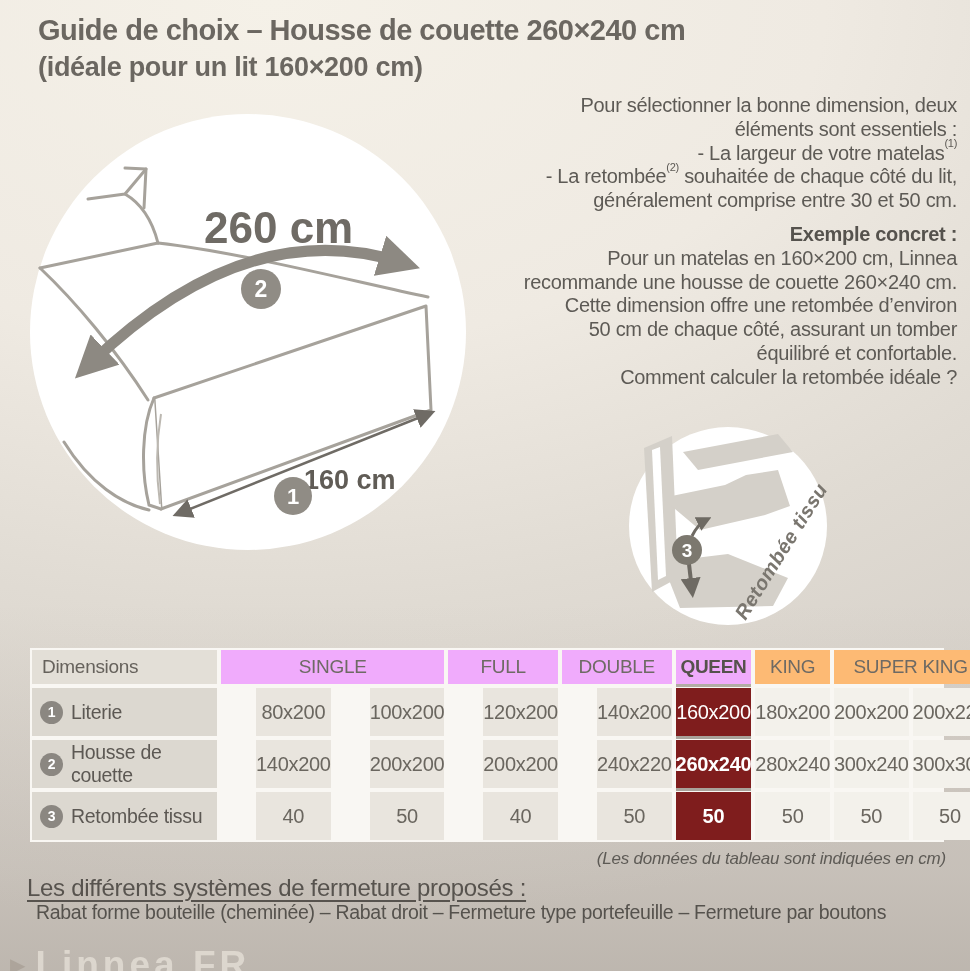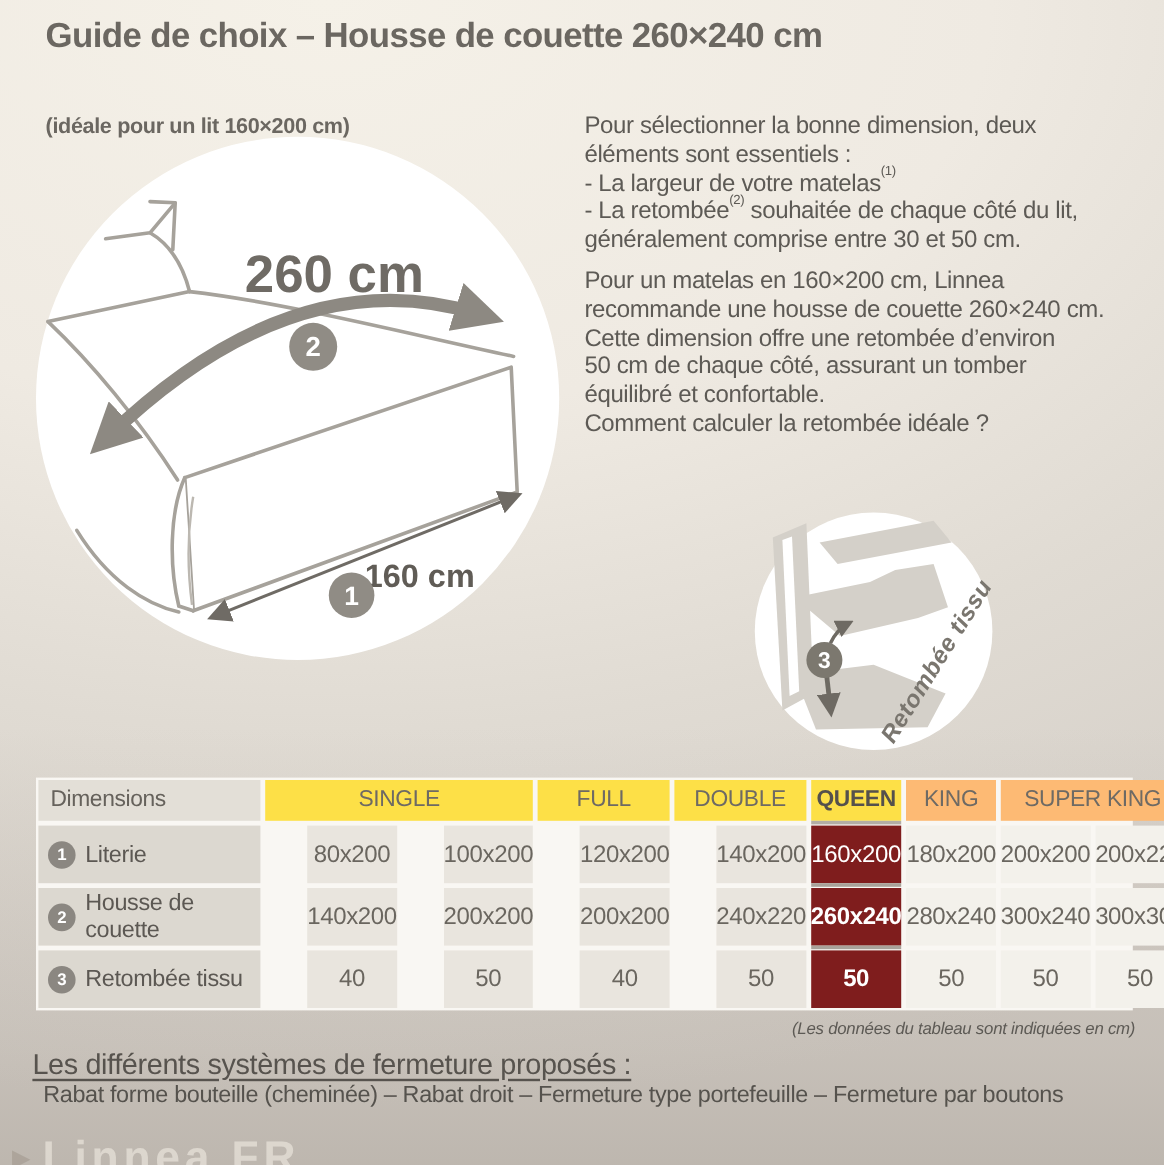--- a/index.html
+++ b/index.html
@@ -4,56 +4,56 @@
 <style>
   html,body{margin:0;padding:0;}
   .page{
     position:relative;width:970px;height:971px;overflow:hidden;
     font-family:Liberation Sans, sans-serif;color:#5d5954;
     background:
       linear-gradient(180deg, rgba(0,0,0,0) 0%, rgba(0,0,0,0) 62%, rgba(96,86,74,0.10) 90%, rgba(96,86,74,0.18) 100%),
       radial-gradient(150% 95% at 28% 0%, #f5f1e8 0%, #efeae2 38%, #e0dbd3 66%, #d2ccc5 100%);
   }
   .title{position:absolute;left:38px;top:14px;font-size:29px;font-weight:700;color:#6b6761;letter-spacing:-0.5px;white-space:nowrap;}
-  .subtitle{position:absolute;left:38px;top:52px;font-size:18px;font-weight:700;color:#6b6761;letter-spacing:-0.3px;margin-top:43px;}
-  .textblock{position:absolute;left:487px;width:470px;font-size:20px;line-height:23.8px;color:#5d5a55;letter-spacing:-0.3px;}
+  .subtitle{position:absolute;left:38px;top:52px;font-size:27px;font-weight:700;color:#6b6761;letter-spacing:-0.3px;}
+  .textblock{position:absolute;left:487px;width:470px;font-size:20px;line-height:23.8px;color:#5d5a55;letter-spacing:-0.3px;text-align:right;}
   .tb-intro{top:94px;}
   .tb-example{top:223px;}
   .tb-example .heading{font-weight:700;color:#55524d;}
   sup.ref{font-size:0.55em;position:relative;top:-0.45em;line-height:0;}
   .circle1{position:absolute;left:28px;top:112px;width:440px;height:440px;}
   .circle2{position:absolute;left:628px;top:426px;width:200px;height:200px;}
   .rot-label{
     position:absolute;left:740px;top:606px;font-size:20px;font-weight:700;font-style:italic;
     color:#7a766f;white-space:nowrap;transform:rotate(-58deg);transform-origin:left center;letter-spacing:0.5px;
   }
   
   .dim-table{
     position:absolute;left:30px;top:648px;width:914px;box-sizing:border-box;
     display:grid;grid-template-columns:185px repeat(8,1fr);grid-template-rows:34px 48px 48px 48px;
     gap:4px;padding:2px;background:#f9f7f3;
   }
   .cell{display:flex;align-items:center;justify-content:center;font-size:20px;color:#6a665f;letter-spacing:-0.3px;}
   .span2{grid-column:span 2;}
-  .hcell{font-size:19px;color:#6e6a64;background:#fde047;}
+  .hcell{font-size:19px;color:#6e6a64;background:#f0abfc;}
   .hcell.right{background:#fdba74;}
   .hcell.queenh{font-weight:700;color:#55514c;position:relative;}
   .hcell.queenh::after{content:"";position:absolute;left:0;right:0;top:100%;height:3px;background:#b3ada5;}
   .lhead{justify-content:flex-start;padding-left:10px;background:#e3dfd7;color:#66625c;}
   .lcell{justify-content:flex-start;padding-left:8px;gap:8px;background:#dcd8d0;color:#5c5853;font-size:19.5px;}
   .dcell.left{background:#e9e5de;margin-left:35px;}
   .dcell.right{background:#f3f1eb;}
   .dcell.queen{background:#7f1d1d;color:#fff;position:relative;}
   .dcell.queen.bold{font-weight:700;}
   .dcell.queen.gap-fill::after{content:"";position:absolute;left:0;right:0;top:100%;height:3px;background:#a9a29a;}
   .badge{
     width:23px;height:23px;border-radius:50%;background:#8b8781;color:#fff;
     font-size:14px;font-weight:700;display:inline-flex;align-items:center;justify-content:center;flex:none;
   }
-  .note{position:absolute;right:24px;top:849px;font-style:italic;font-size:14px;color:#5d5a55;letter-spacing:-0.2px;text-align:right;}
+  .note{position:absolute;right:24px;top:849px;font-style:italic;font-size:17px;color:#5d5a55;letter-spacing:-0.2px;text-align:right;}
   .closures-h{position:absolute;left:27px;top:874px;font-size:24px;color:#57534e;text-decoration:underline;text-underline-offset:4px;letter-spacing:-0.3px;}
   .closures-l{position:absolute;left:25px;top:901px;font-size:19.5px;color:#55524d;white-space:nowrap;letter-spacing:-0.3px;margin-left:11px;}
   .watermark{position:absolute;left:10px;top:944px;display:flex;align-items:center;gap:10px;}
   .watermark .tri{font-size:20px;color:rgba(158,150,139,0.55);}
   .watermark .wm-text{font-size:37px;font-weight:700;letter-spacing:4px;color:rgba(226,220,211,0.85);}
 </style>
 </head>
 <body>
 
 <div class="page">
@@ -63,20 +63,21 @@
 
   <div class="textblock tb-intro">
     <div>Pour sélectionner la bonne dimension, deux</div>
     <div>éléments sont essentiels :</div>
     <div><span>- La largeur de votre matelas</span><sup class="ref">(1)</sup></div>
     <div><span>- La retombée</span><sup class="ref">(2)</sup><span> souhaitée de chaque côté du lit,</span></div>
     <div>généralement comprise entre 30 et 50 cm.</div>
   </div>
 
   <div class="textblock tb-example">
+    <div class="heading">Exemple concret :</div>
     <div>Pour un matelas en 160×200 cm, Linnea</div>
     <div>recommande une housse de couette 260×240 cm.</div>
     <div>Cette dimension offre une retombée d’environ</div>
     <div>50 cm de chaque côté, assurant un tomber</div>
     <div>équilibré et confortable.</div>
     <div>Comment calculer la retombée idéale ?</div>
   </div>
 
   <div class="circle1">
     <svg viewBox="0 0 440 440" width="440" height="440">

